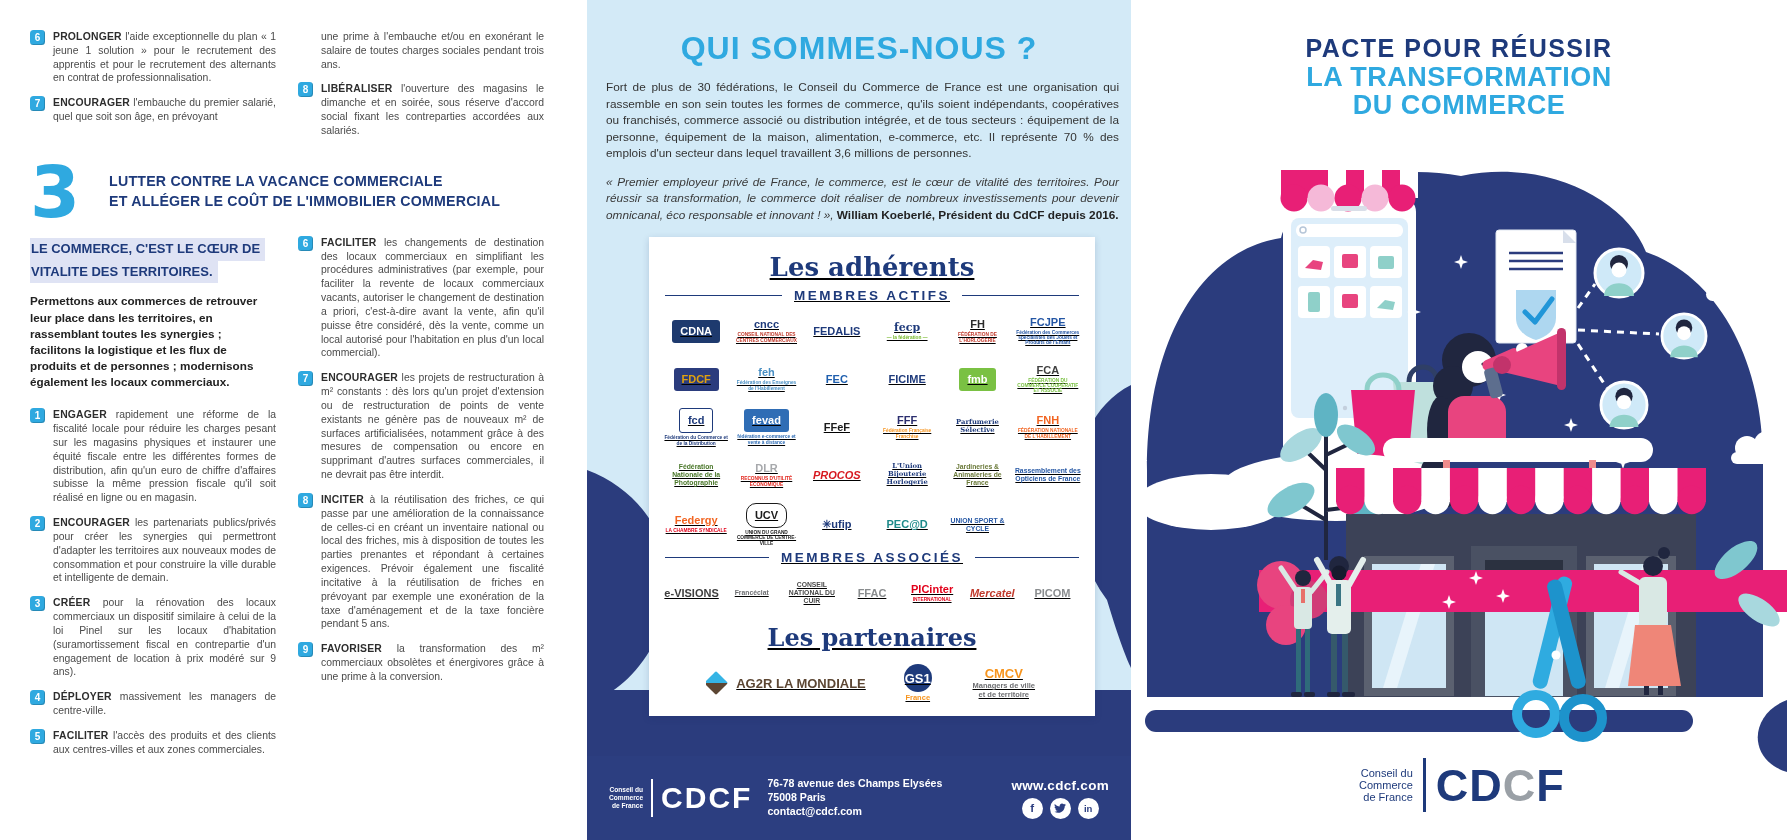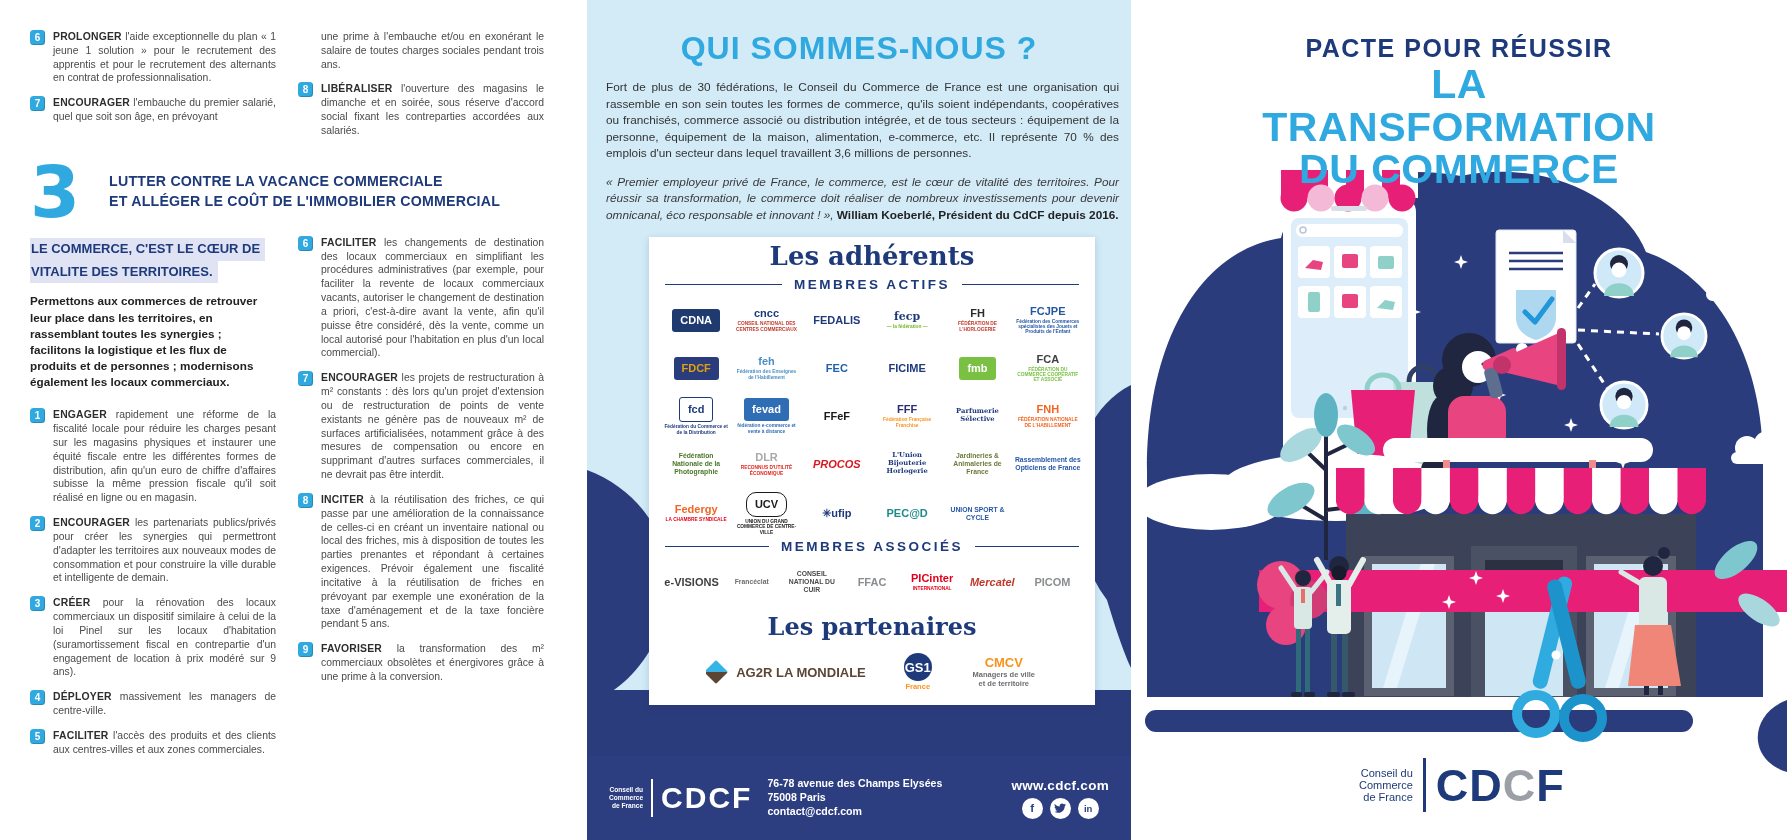--- a/index.html
+++ b/index.html
@@ -27,21 +27,21 @@
   
   .panel-mid{position:absolute;left:587px;top:0;width:544px;height:840px;background:#d3eaf7;}
   .mid-bg{position:absolute;left:0;top:0;z-index:0;}
   .mid-head{position:relative;z-index:1;margin:30px 0 0;text-align:center;font-size:32px;font-weight:bold;
             color:#2fa9e0;letter-spacing:1px;}
   .mid-para{position:relative;z-index:1;font-size:11.8px;line-height:1.4;color:#333;text-align:justify;
             margin:12px 12px 0 19px;}
   .mid-quote{font-style:italic;color:#3a3a3a;}
   .mid-quote b{font-style:normal;color:#222;}
   .card{position:relative;z-index:2;width:446px;margin:14px 18px 0 62px;background:#fff;
-        box-sizing:border-box;padding:2px 14px 8px;box-shadow:0 2px 7px rgba(20,40,90,.18);}
+        box-sizing:border-box;padding:13px 14px 8px;box-shadow:0 2px 7px rgba(20,40,90,.18);text-decoration:underline;}
   .card-title{font-family:"DejaVu Serif",serif;font-weight:bold;color:#1e3a7b;text-align:center;
               font-size:26px;margin:2px 0 6px;}
   .card-title.partners{font-size:24px;margin-top:10px;}
   .rule-label{display:flex;align-items:center;gap:12px;margin:4px 2px 2px;}
   .rule-label::before,.rule-label::after{content:"";flex:1;height:1.5px;background:#1e3a7b;}
   .rule-label span{font-size:13.5px;font-weight:bold;color:#1e3a7b;letter-spacing:2.5px;}
   .grid6{display:grid;grid-template-columns:repeat(6,1fr);gap:8px 4px;margin-top:8px;}
   .grid7{display:grid;grid-template-columns:repeat(7,1fr);gap:6px 3px;margin-top:8px;}
   .partners-row{display:flex;justify-content:center;align-items:center;gap:38px;margin-top:4px;min-height:50px;}
   .logo-cell{display:flex;flex-direction:column;align-items:center;justify-content:center;text-align:center;
@@ -71,21 +71,21 @@
   .f-web{color:#fff;font-weight:bold;font-size:13.5px;letter-spacing:.3px;}
   .f-social{display:flex;gap:7px;justify-content:center;margin-top:5px;}
   .soc{width:21px;height:21px;border-radius:50%;background:#fff;color:#2c3e80;font-weight:bold;font-size:11.5px;
        display:flex;align-items:center;justify-content:center;cursor:pointer;}
   .soc svg{display:block;}
   
   .panel-right{position:absolute;left:1131px;top:0;width:656px;height:840px;background:#fff;}
   .illus{position:absolute;left:0;top:0;z-index:0;}
   .rp-title{position:absolute;left:108px;top:34px;width:440px;text-align:center;z-index:1;}
   .rp-t1{font-size:25px;font-weight:bold;color:#1e3a7b;letter-spacing:1.5px;}
-  .rp-t2{font-size:41px;font-weight:bold;color:#2fa9e0;line-height:1.04;letter-spacing:.5px;}
+  .rp-t2{font-size:27px;font-weight:bold;color:#2fa9e0;line-height:1.04;letter-spacing:.5px;}
   .rp-logo{position:absolute;left:228px;top:758px;display:flex;align-items:center;gap:10px;z-index:2;}
   .rp-small{font-size:11px;color:#1e3a7b;text-align:right;line-height:1.12;font-weight:500;}
   .rp-bar{width:3px;height:54px;background:#1e3a7b;}
   .rp-cdcf{font-size:45px;font-weight:bold;letter-spacing:1px;color:#1e3a7b;line-height:1;}
   .rp-cdcf .gray{color:#9aa0a6;}
 </style>
 </head>
 <body>
 
 <div class="page">

